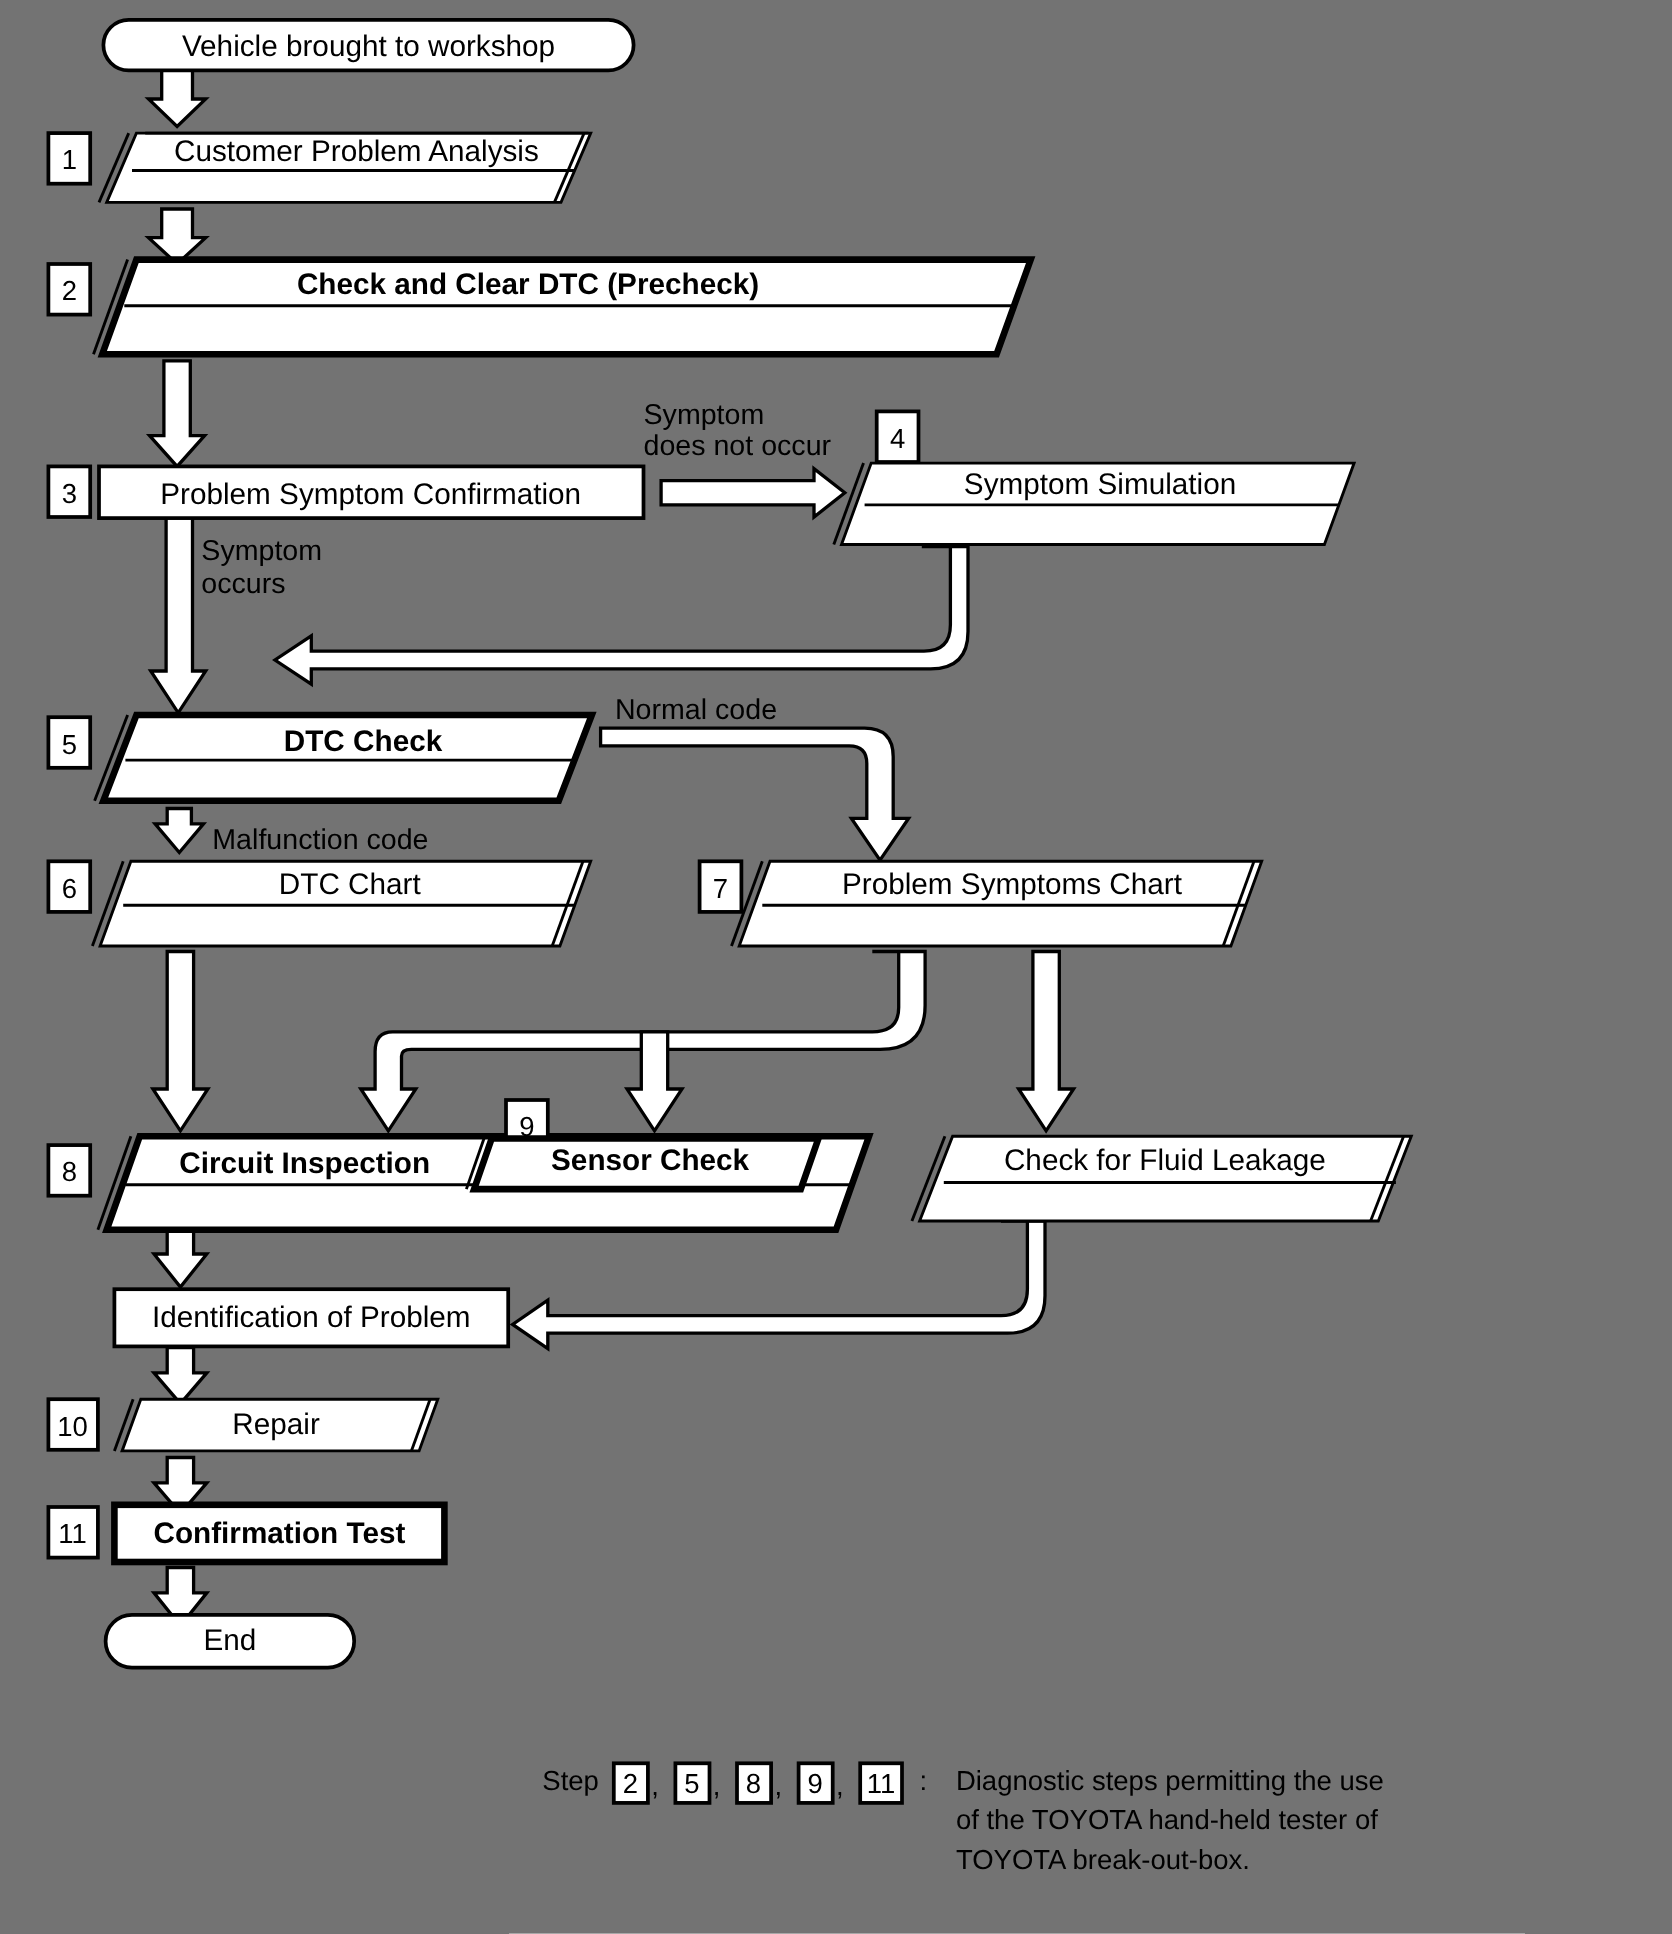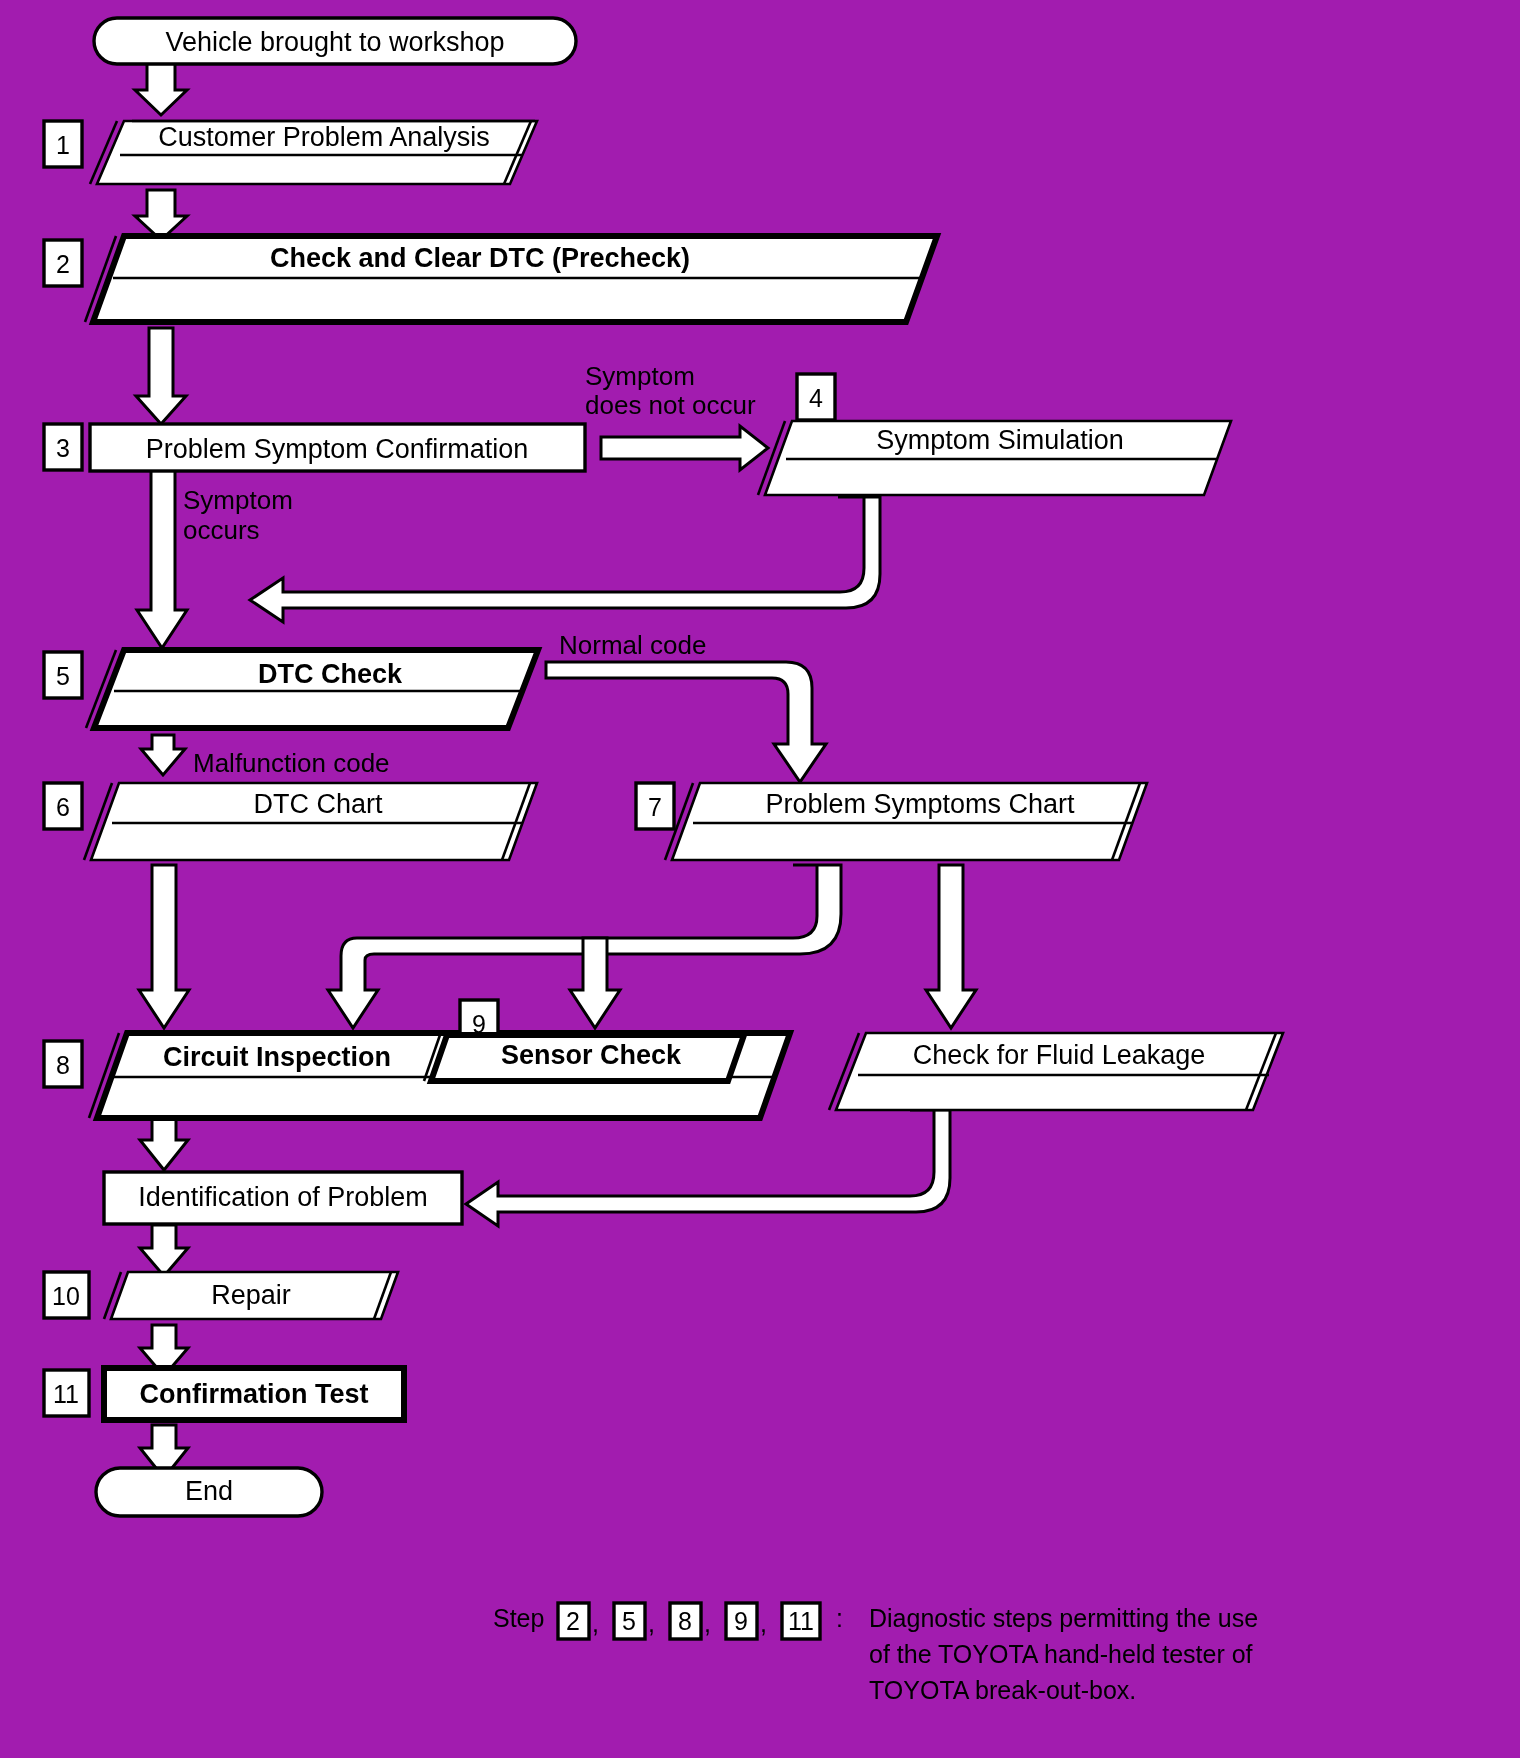--- a/index.html
+++ b/index.html
@@ -1,17 +1,17 @@
 <!DOCTYPE html>
 <html><head>
 <meta charset="utf-8">
 <style>
   html,body{margin:0;padding:0;background:#ffffff;}
   body{width:1520px;height:1758px;font-family:"Liberation Sans",sans-serif;color:#000;}
-  #stage{position:relative;width:1520px;height:1758px;overflow:hidden;background:#a21caf;}
+  #stage{position:relative;width:1520px;height:1758px;overflow:hidden;background:#737373;}
   svg.flow{position:absolute;left:0;top:0;width:1520px;height:1758px;}
   .lbl{font-family:"Liberation Sans",sans-serif;fill:#000;}
   .t-norm{font-size:27px;}
   .t-bold{font-size:27px;font-weight:bold;}
   .t-side{font-size:26px;}
   .t-step{font-size:25px;}
   .t-legend{font-size:25px;}
   .shape{fill:#ffffff;stroke:#000000;}
   .thin{stroke-width:2.6;}
   .thick{stroke-width:6;}

